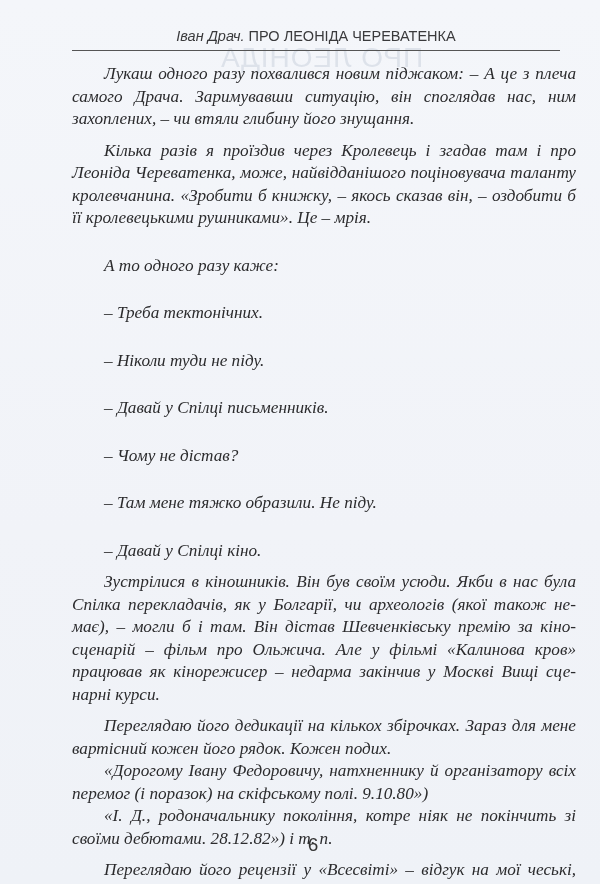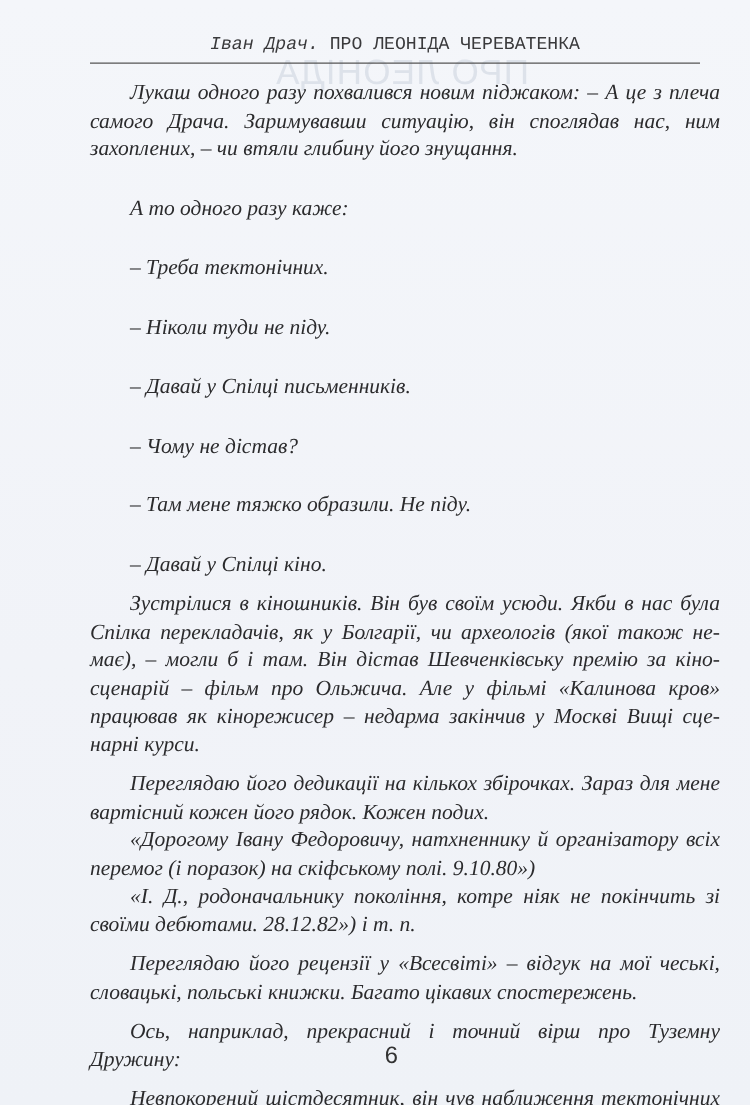--- a/index.html
+++ b/index.html
@@ -31,21 +31,21 @@
       transform: scaleX(-1);
       white-space: nowrap;
       pointer-events: none;
     }
     .running-head {
       position: absolute;
       left: 72px;
       width: 488px;
       top: 28px;
       text-align: center;
-      font-family: Liberation Mono, monospace;
+      font-family: Liberation Sans, sans-serif;
       font-size: 14.5px;
       color: #3a3a3c;
       white-space: nowrap;
     }
     .running-head .author { font-style: italic; }
     .head-rule {
       position: absolute;
       left: 72px;
       width: 488px;
       top: 50px;
@@ -105,20 +105,21 @@
   <div class="bleed">ПРО ЛЕОНІДА</div>
 
   <div class="running-head">
     <span class="author">Іван Драч.</span>
     <span>ПРО ЛЕОНІДА ЧЕРЕВАТЕНКА</span>
   </div>
   <div class="head-rule"></div>
 
   <div class="body-text">
     <p>Лукаш одного разу похвалився новим піджаком: – А це з пле­ча самого Драча. Заримувавши ситуацію, він споглядав нас, ним захоплених, – чи втяли глибину його знущання.</p>
+    <p class="gap">Кілька разів я проїздив через Кролевець і згадав там і про Леоніда Череватенка, може, найвідданішого поціновувача талан­ту кролевчанина. «Зробити б книжку, – якось сказав він, – оздоби­ти б її кролевецькими рушниками». Це – мрія.</p>
     <p class="gap dialog">А то одного разу каже:</p>
     <p class="dialog">– Треба тектонічних.</p>
     <p class="dialog">– Ніколи туди не піду.</p>
     <p class="dialog">– Давай у Спілці письменників.</p>
     <p class="dialog">– Чому не дістав?</p>
     <p class="dialog">– Там мене тяжко образили. Не піду.</p>
     <p class="dialog">– Давай у Спілці кіно.</p>
     <p class="gap">Зустрілися в кіношників. Він був своїм усюди. Якби в нас була Спілка перекладачів, як у Болгарії, чи археологів (якої також не­має), – могли б і там. Він дістав Шевченківську премію за кіно­сценарій – фільм про Ольжича. Але у фільмі «Калинова кров» працював як кінорежисер – недарма закінчив у Москві Вищі сце­нарні курси.</p>
     <p class="gap">Переглядаю його дедикації на кількох збірочках. Зараз для ме­не вартісний кожен його рядок. Кожен подих.</p>
     <p>«Дорогому Івану Федоровичу, натхненнику й організатору всіх перемог (і поразок) на скіфському полі. 9.10.80»)</p>

